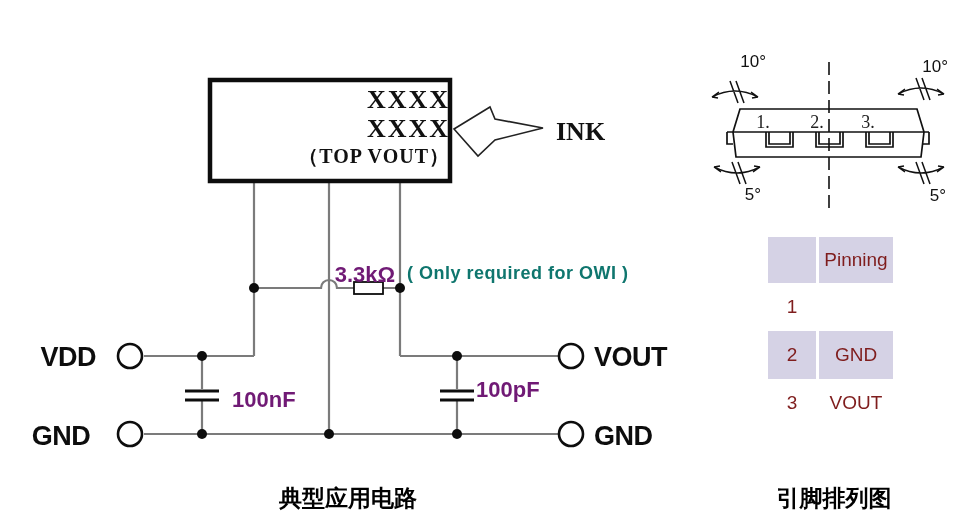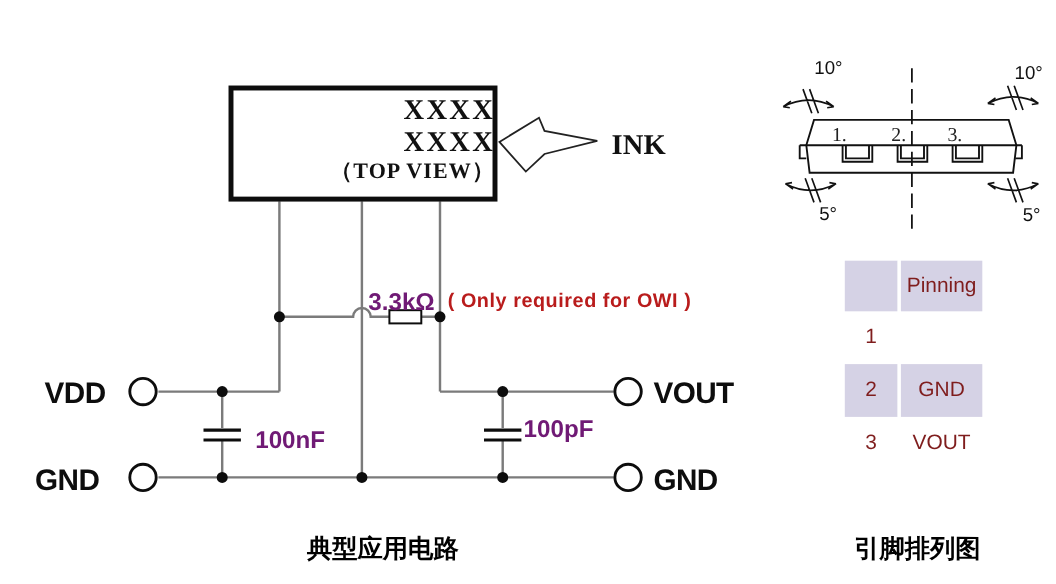--- a/index.html
+++ b/index.html
@@ -4,21 +4,21 @@
 <style>
   html,body{margin:0;padding:0;background:#fff;}
   .stage{position:relative;width:960px;height:531px;background:#ffffff;overflow:hidden;
          font-family:"Liberation Sans", sans-serif;color:#111;}
   .abs{position:absolute;line-height:1.15;white-space:nowrap;}
   svg{position:absolute;left:0;top:0;}
   .chip-txt{font-family:"Liberation Serif", serif;font-weight:bold;text-align:right;width:240px;left:210px;letter-spacing:2px;}
   .ink-txt{font-family:"Liberation Serif", serif;font-weight:600;font-size:26px;}
   .term-lbl{font-size:27px;font-weight:bold;letter-spacing:-0.5px;color:#0d0d0d;}
   .comp-lbl{font-size:22px;font-weight:bold;color:#701a75;}
-  .note-lbl{font-size:18px;font-weight:bold;letter-spacing:0.5px;color:#b91c1c;}
+  .note-lbl{font-size:18px;font-weight:bold;letter-spacing:0.5px;color:#0f766e;}
   .caption{font-size:23px;font-weight:bold;width:200px;text-align:center;color:#000;}
   .deg-lbl{font-size:17px;width:46px;text-align:right;color:#111;}
   .pinmark{font-family:"Liberation Serif", serif;font-size:18px;width:30px;text-align:center;color:#222;}
   .pin-table{left:768px;top:237px;width:125px;font-size:19px;color:#7f1d1d;}
   .pt-row{display:flex;}
   .pt-c1{width:48px;display:flex;align-items:center;justify-content:center;}
   .pt-gap{width:3px;background:#fff;}
   .pt-c2{width:74px;display:flex;align-items:center;justify-content:center;}
   .lav{background:#d5d2e5;}
 </style>
@@ -84,21 +84,21 @@
                M898,94 L905,89 M898,94 L904,95 M944,94 L937,89 M944,94 L938,95"></path>
       <path d="M732,162 L740,184 M738,162 L746,184 M714,167 Q737,179 760,167
                M714,167 L721,172 M714,167 L720,166 M760,167 L753,172 M760,167 L754,166"></path>
       <path d="M916,162 L924,184 M922,162 L930,184 M898,167 Q921,179 944,167
                M898,167 L905,172 M898,167 L904,166 M944,167 L937,172 M944,167 L938,166"></path>
     </g>
   </svg>
 
   <div class="abs chip-txt" style="top:85px;font-size:26px;">XXXX</div>
   <div class="abs chip-txt" style="top:114px;font-size:26px;">XXXX</div>
-  <div class="abs chip-txt" style="top:145px;font-size:20px;letter-spacing:1px;">（TOP VIEW）</div>
+  <div class="abs chip-txt" style="top:145px;font-size:20px;letter-spacing:1px;">（TOP VOUT）</div>
   <div class="abs ink-txt" style="left:516px;top:117px;margin-left:40px;">INK</div>
 
   <div class="abs comp-lbl" style="left:330px;top:262px;width:70px;text-align:center;">3.3kΩ</div>
   <div class="abs note-lbl" style="left:407px;top:263px;">( Only required for OWI )</div>
   <div class="abs comp-lbl" style="left:232px;top:387px;">100nF</div>
   <div class="abs comp-lbl" style="left:476px;top:377px;">100pF</div>
 
   <div class="abs term-lbl" style="left:26px;top:342px;width:70px;text-align:right;">VDD</div>
   <div class="abs term-lbl" style="left:26px;top:421px;width:70px;text-align:center;">GND</div>
   <div class="abs term-lbl" style="left:594px;top:342px;">VOUT</div>

